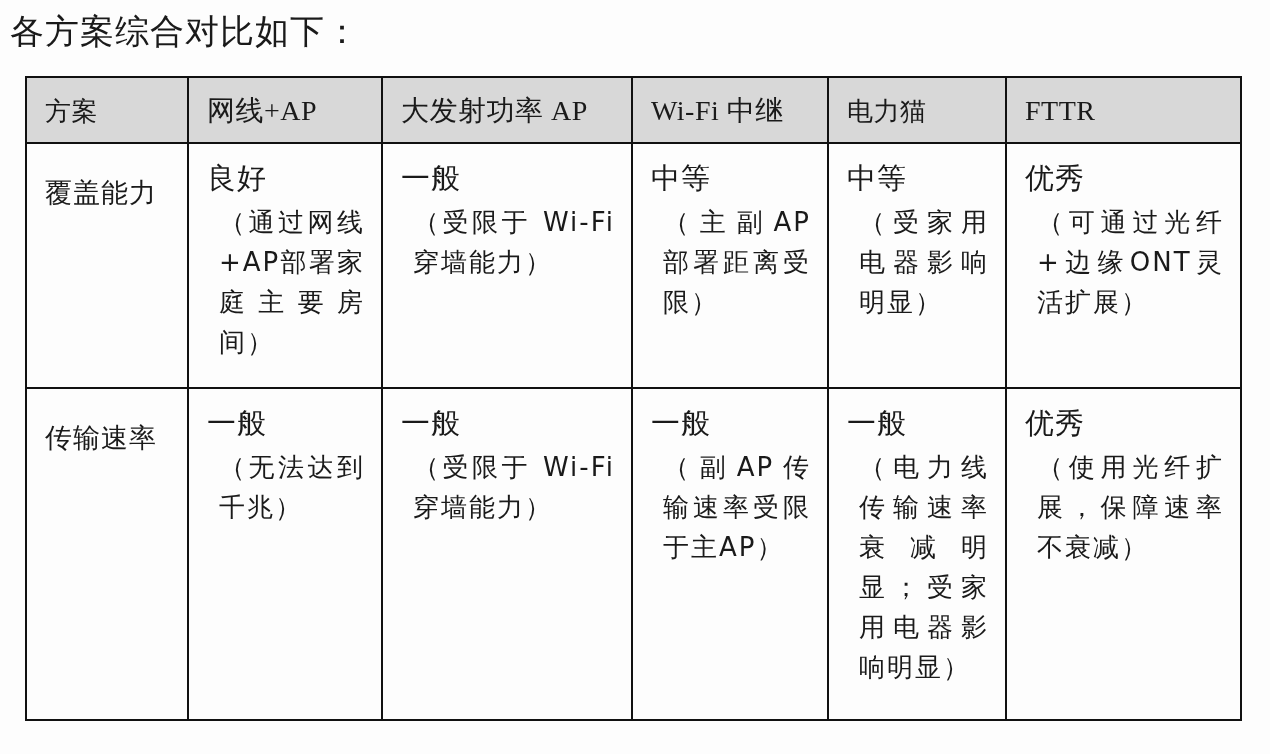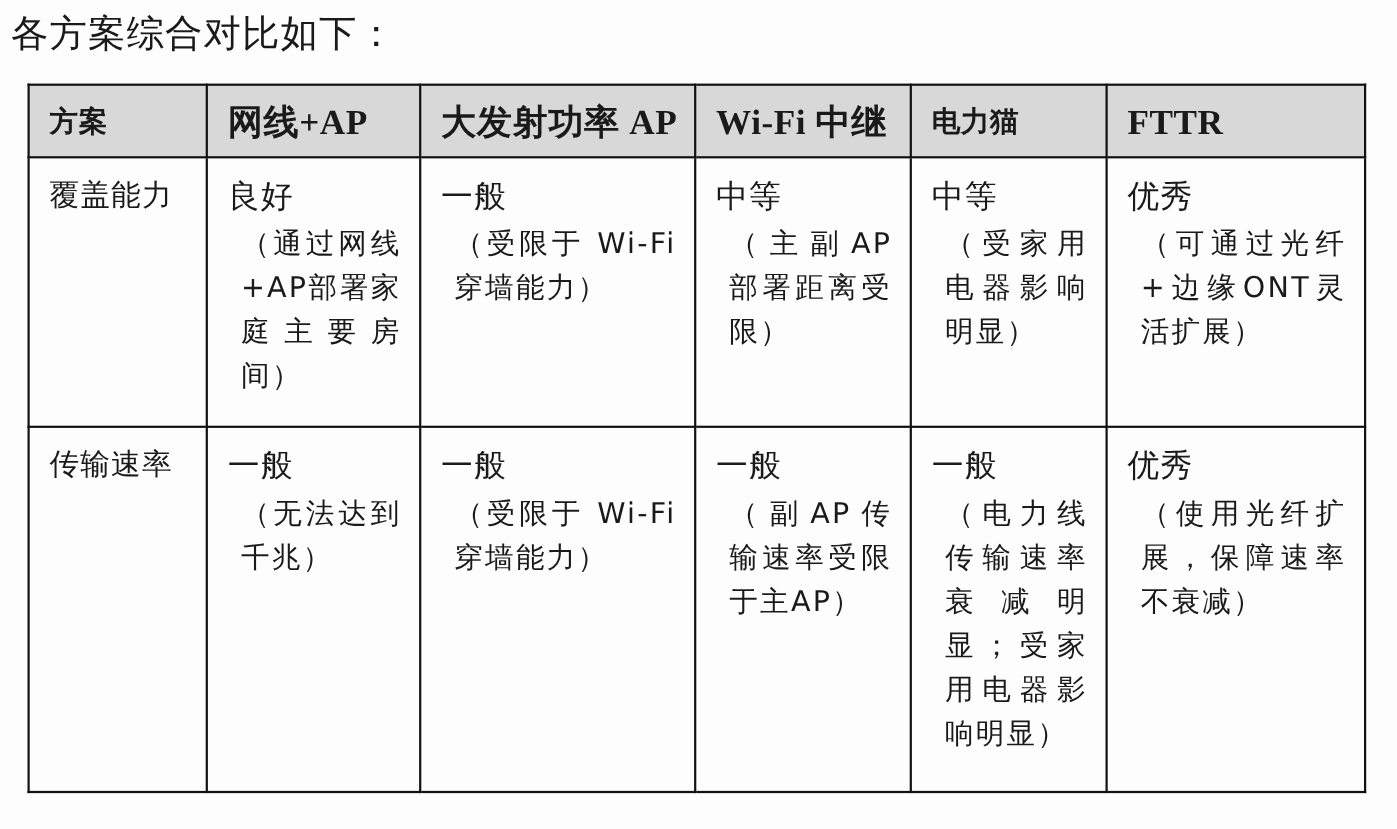--- a/index.html
+++ b/index.html
@@ -34,31 +34,31 @@
     }
     table.cmp th, table.cmp td {
       border: 2px solid #111;
       vertical-align: top;
       text-align: left;
       padding: 0;
     }
     table.cmp thead th {
       background: #d8d8d8;
       height: 66px;
-      font-weight: bold;
+      font-weight: normal;
       font-size: 26px;
       line-height: 30px;
       padding: 18px 0 0 18px;
       box-sizing: border-box;
       font-family: "DejaVu Sans", "Liberation Sans", sans-serif;
       letter-spacing: 0.5px;
     }
     table.cmp thead th.latin {
       font-family: "Liberation Serif", "DejaVu Serif", serif;
-      font-size: 32px;
+      font-size: 28px;
     }
     table.cmp tbody td {
       background: #fdfdfd;
       padding: 16px 16px 0 18px;
       box-sizing: border-box;
       font-family: "DejaVu Sans", "Liberation Sans", sans-serif;
     }
     .row-cover td { height: 245px; }
     .row-speed td { height: 332px; }
     .rating {
@@ -73,20 +73,21 @@
       text-align: justify;
       text-align-last: left;
       letter-spacing: 2px;
       word-break: break-all;
       margin-left: 12px;
     }
     .rowlabel {
       font-size: 27px;
       line-height: 36px;
       letter-spacing: 1px;
+      margin-top: 15px;
     }
   </style>
 </head>
 <body>
 
 <div class="intro">各方案综合对比如下：</div>
 
 <table class="cmp">
   <colgroup>
     <col style="width:162px">

